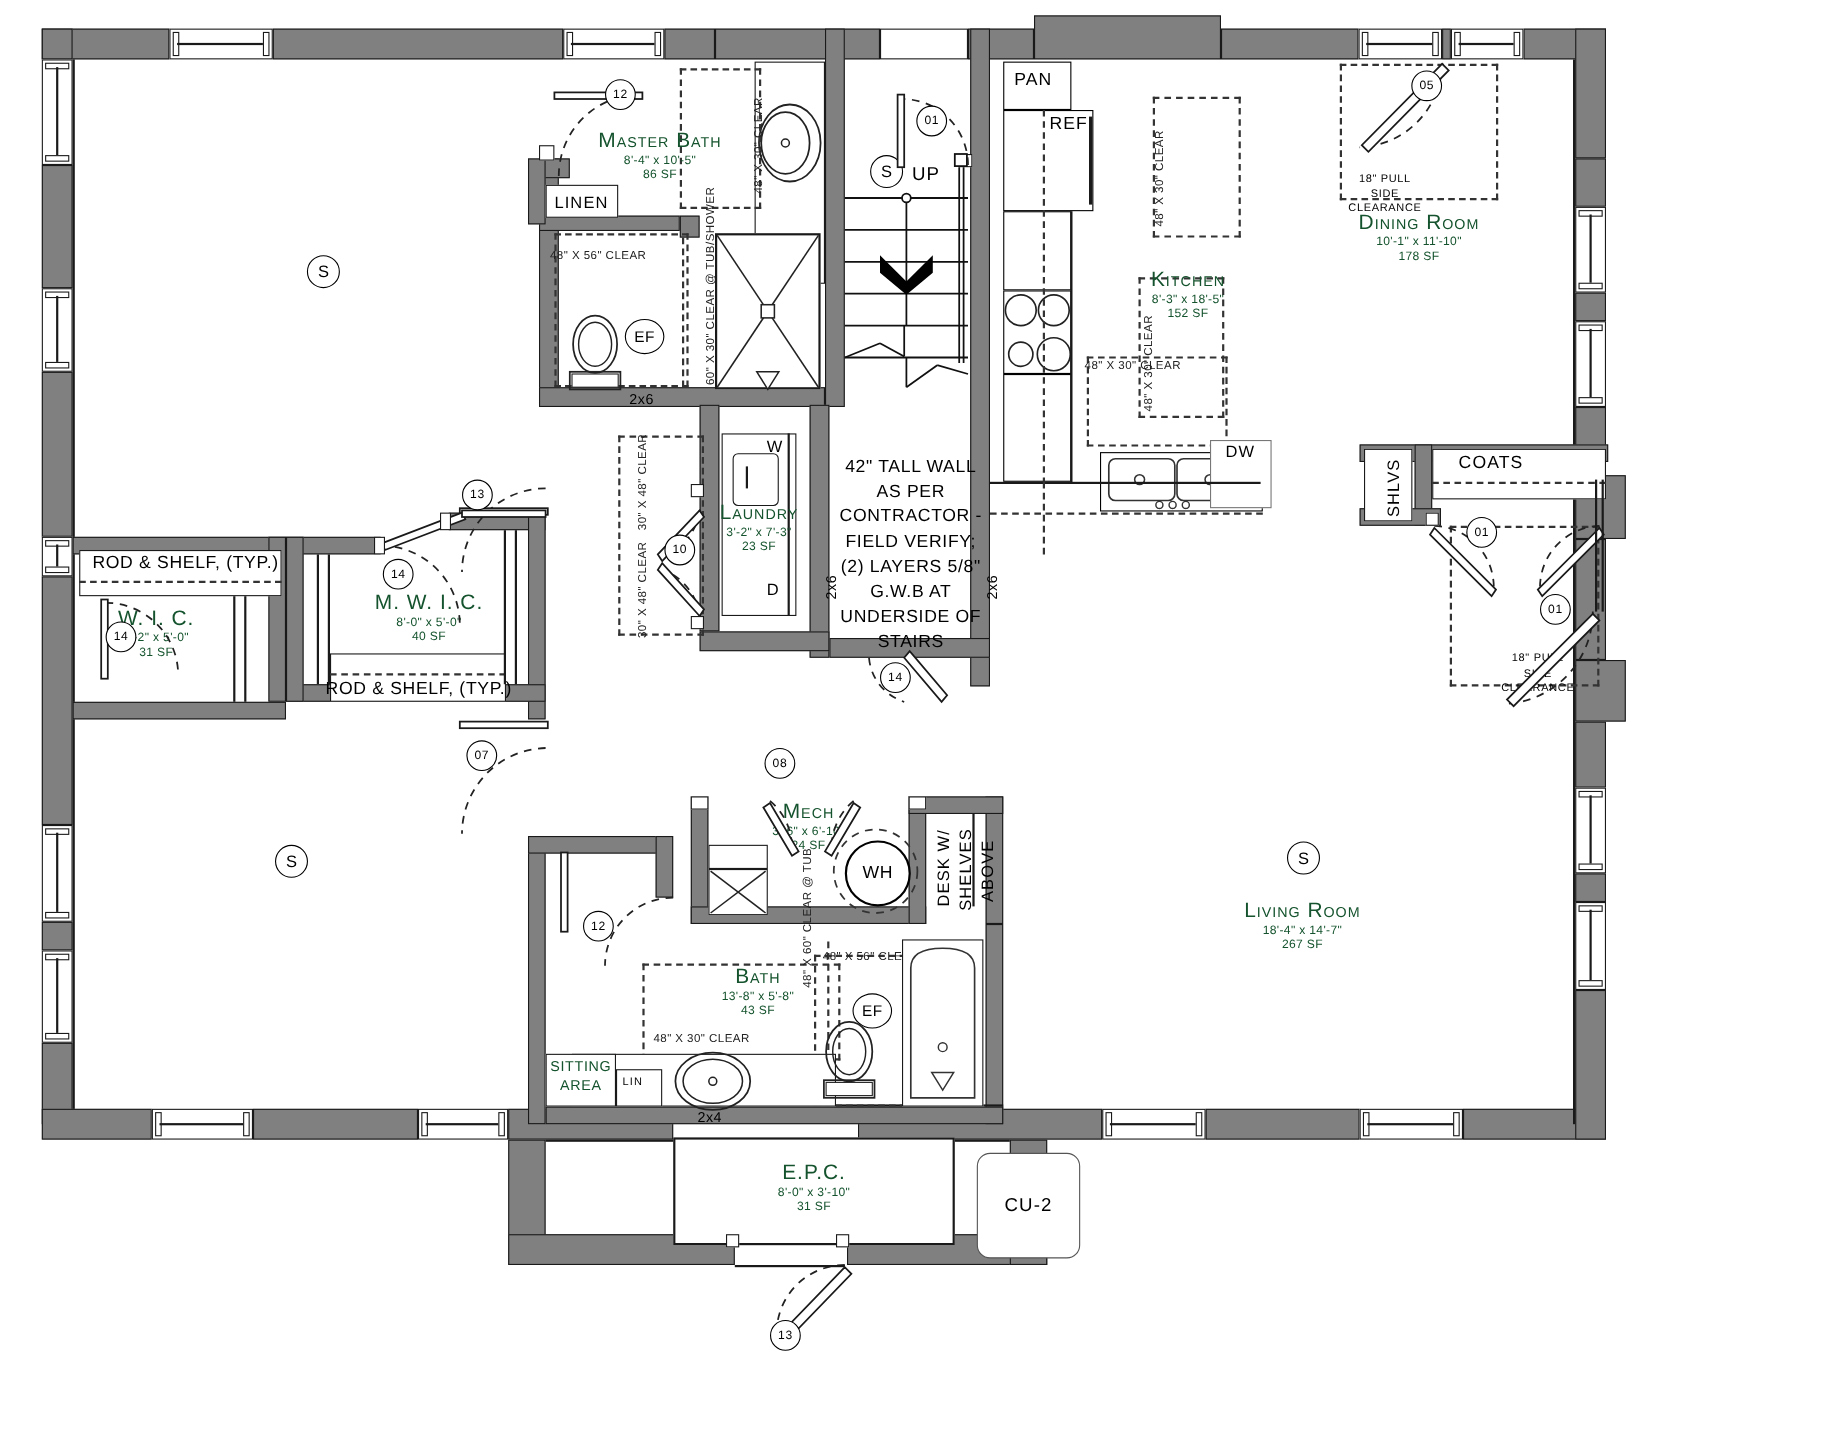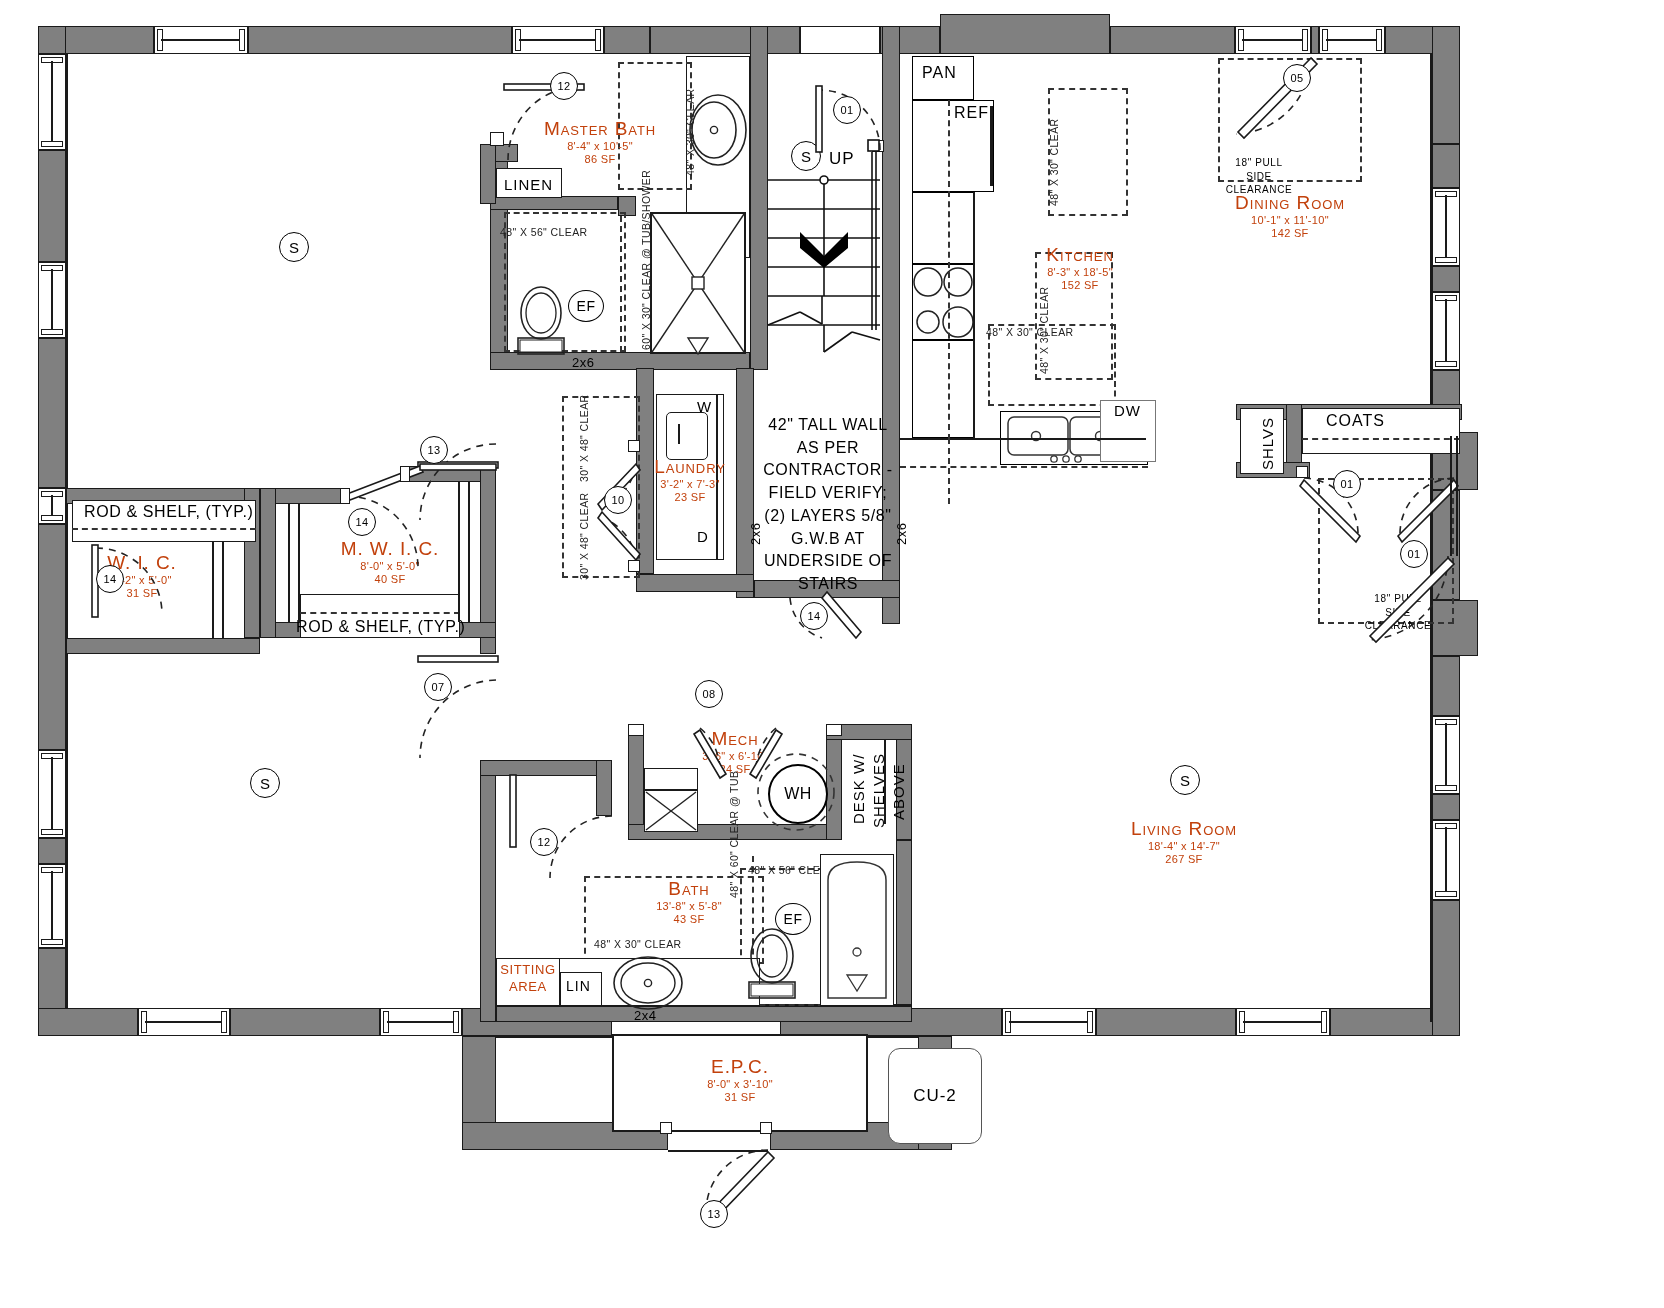--- a/index.html
+++ b/index.html
@@ -13,21 +13,21 @@
   .winH .jamb{position:absolute;width:6px;top:2px;bottom:2px;border:1px solid #1a1a1a;box-sizing:border-box;background:#fff;}
   .winV .pane{top:6px;bottom:6px;left:50%;width:2px;margin-left:-1px;}
   .winV .jamb{position:absolute;height:6px;left:2px;right:2px;border:1px solid #1a1a1a;box-sizing:border-box;background:#fff;}
   .line{position:absolute;background:#1a1a1a;}
   .box{position:absolute;border:1px solid #1a1a1a;box-sizing:border-box;background:#fff;}
   .boxg{position:absolute;border:1px solid #777;box-sizing:border-box;background:#fff;}
   .dash{position:absolute;box-sizing:border-box;}
   .dash-all{border:2px dashed #333;}
   .dash-l{border-left:2px dashed #333;}
   .dash-t{border-top:2px dashed #333;}
-  .rlabel{position:absolute;text-align:center;color:#c2410c;line-height:1.18;}
+  .rlabel{position:absolute;text-align:center;color:#14532d;line-height:1.18;}
   .rname{font-size:19px;letter-spacing:.9px;font-variant:small-caps;text-transform:capitalize;white-space:nowrap;font-weight:400;}
   .rdim{font-size:11px;letter-spacing:.3px;white-space:nowrap;}
   .clr{position:absolute;font-size:10.5px;letter-spacing:.4px;color:#222;white-space:nowrap;}
   .clrv{position:absolute;font-size:10.5px;letter-spacing:.4px;color:#222;white-space:nowrap;transform-origin:0 0;transform:rotate(-90deg);}
   .tag{position:absolute;width:26px;height:26px;border:1.5px solid #000;border-radius:50%;
        font-size:11px;display:flex;align-items:center;justify-content:center;background:#fff;letter-spacing:.5px;}
   .tagS{position:absolute;width:28px;height:28px;border:1.5px solid #000;border-radius:50%;
        font-size:15px;display:flex;align-items:center;justify-content:center;background:#fff;}
   .tagEF{position:absolute;width:34px;height:30px;border:1.5px solid #000;border-radius:50%;
        font-size:14px;display:flex;align-items:center;justify-content:center;background:#fff;letter-spacing:.5px;}
@@ -388,21 +388,21 @@
 
   <div class="dash dash-all" style="left:1218px;top:58px;width:144px;height:124px;"></div>
   <div class="note" style="left:1205px;top:156px;width:108px;font-size:10px;line-height:1.35;">
     <div>18" PULL</div>
     <div>SIDE</div>
     <div>CLEARANCE</div>
   </div>
   <div class="rlabel" style="left:1190px;top:192px;width:200px;">
     <div class="rname">Dining Room</div>
     <div class="rdim">10'-1" x 11'-10"</div>
-    <div class="rdim">142 SF</div>
+    <div class="rdim">178 SF</div>
   </div>
 
   <div class="box" style="left:1240px;top:408px;width:44px;height:66px;"></div>
   <div class="cablblv" style="left:1259px;top:470px;font-size:15px;">SHLVS</div>
   <div class="box" style="left:1302px;top:408px;width:158px;height:46px;"></div>
   <div class="cablbl" style="left:1326px;top:412px;">COATS</div>
   <div class="dash dash-t" style="left:1302px;top:438px;width:158px;height:2px;border-top-style:dashed;"></div>
 
   <div class="dash dash-all" style="left:1318px;top:478px;width:136px;height:146px;"></div>
   <div class="note" style="left:1348px;top:592px;width:100px;font-size:10px;line-height:1.35;">
@@ -449,21 +449,21 @@
     <ellipse cx="648" cy="983" rx="34" ry="26" fill="none" stroke="#222" stroke-width="1.6"></ellipse>
     <ellipse cx="648" cy="983" rx="27" ry="20" fill="none" stroke="#222" stroke-width="1.4"></ellipse>
     <circle cx="648" cy="983" r="3.6" fill="none" stroke="#222" stroke-width="1.4"></circle>
   </svg>
   <div class="box" style="left:496px;top:958px;width:64px;height:48px;"></div>
   <div class="rlabel" style="left:496px;top:962px;width:64px;font-size:13px;letter-spacing:.6px;line-height:1.3;">
     <div>SITTING</div>
     <div>AREA</div>
   </div>
   <div class="box" style="left:560px;top:972px;width:42px;height:34px;"></div>
-  <div class="cablbl" style="left:566px;top:978px;font-size:14px;">LIN</div>
+  <div class="cablbl" style="left:566px;top:978px;font-size:10px;">LIN</div>
 
   <div class="tagEF" style="left:775px;top:903px;">EF</div>
   <svg class="ov">
     <ellipse cx="772" cy="956" rx="21" ry="27" fill="none" stroke="#222" stroke-width="1.6"></ellipse>
     <ellipse cx="772" cy="956" rx="15" ry="21" fill="none" stroke="#222" stroke-width="1.3"></ellipse>
     <rect x="749" y="982" width="46" height="16" fill="none" stroke="#222" stroke-width="1.6"></rect>
     <rect x="751" y="984" width="42" height="12" fill="#fff" stroke="#222" stroke-width="1"></rect>
   </svg>
   <div class="box" style="left:820px;top:854px;width:74px;height:152px;border-width:1.6px;"></div>
   <svg class="ov">

